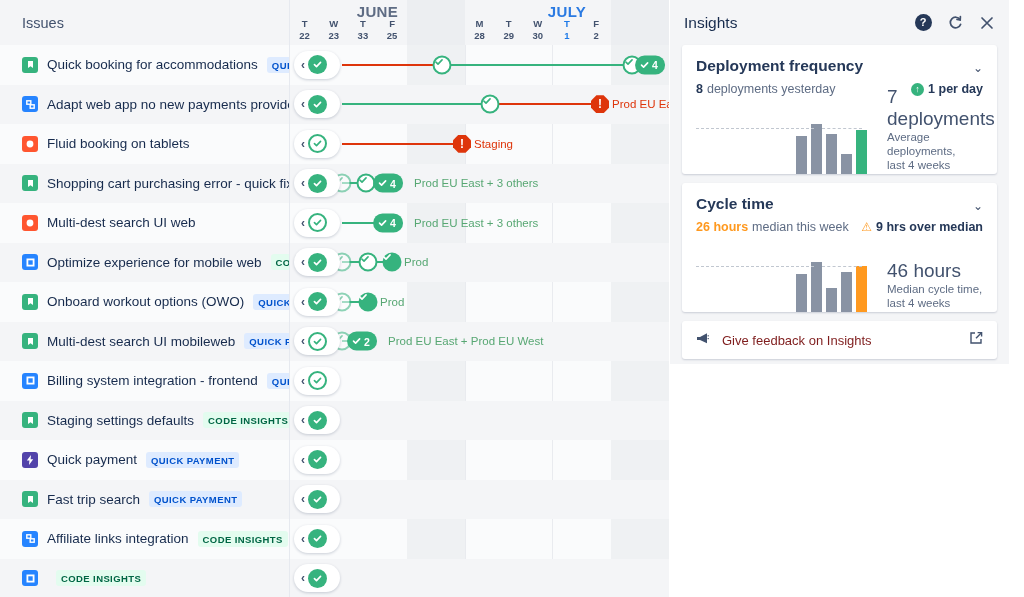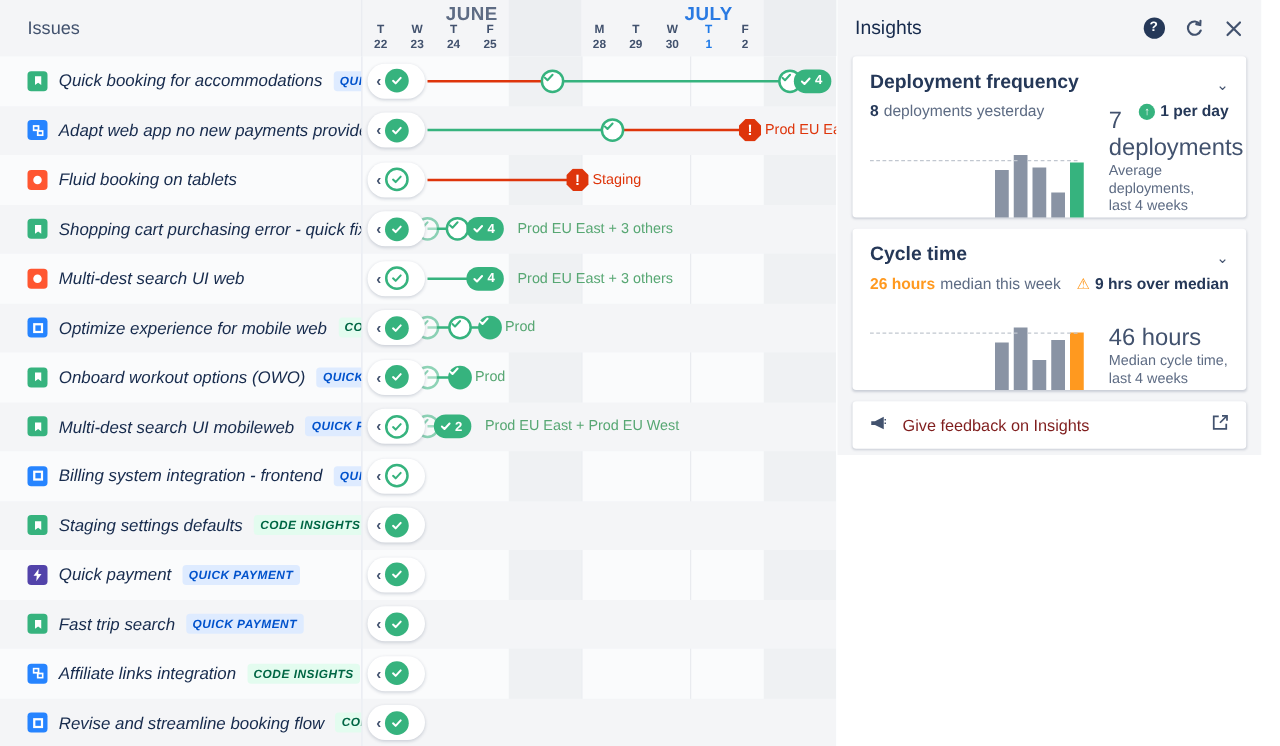--- a/index.html
+++ b/index.html
@@ -55,21 +55,21 @@
     border-right: 1px solid #e6e9ef;
     position: relative; z-index: 3; background: transparent;
   }
   .timeline-col { flex: 1; position: relative; }
 
   .row {
     height: 39.5px; display: flex; align-items: center;
     position: relative;
   }
   .row.alt { background: #f4f5f7; }
-  .issues-col .row { padding-left: 22px; overflow: hidden; font-style: italic; }
+  .issues-col .row { padding-left: 22px; overflow: hidden; }
   .issues-col .row.alt { background: #f4f5f7; }
 
   .type-icon {
     width: 16px; height: 16px; flex: 0 0 16px;
     border-radius: 3px; margin-right: 9px;
     display: flex; align-items: center; justify-content: center;
   }
   .ti-story { background: #36b37e; }
   .ti-bug { background: #ff5630; }
   .ti-task { background: #2684ff; }
@@ -258,21 +258,21 @@
             <div class="day-cell">
               <span class="dw">T</span>
               <span class="dn">22</span>
             </div>
             <div class="day-cell">
               <span class="dw">W</span>
               <span class="dn">23</span>
             </div>
             <div class="day-cell">
               <span class="dw">T</span>
-              <span class="dn">24</span>
+              <span class="dn">33</span>
             </div>
             <div class="day-cell">
               <span class="dw">F</span>
               <span class="dn">25</span>
             </div>
             <div class="day-cell">
               <span class="dw">S</span>
               <span class="dn">26</span>
             </div>
             <div class="day-cell">
@@ -427,21 +427,20 @@
             </span>
             <span class="issue-title">Affiliate links integration</span>
             <span class="issue-tag tag-green">CODE INSIGHTS</span>
           </div>
           <div class="row alt">
             <span class="type-icon ti-task">
               <svg class="ti-glyph" width="9" height="9" viewBox="0 0 9 9" fill="none" stroke="#fff" stroke-width="1.8">
                 <rect x="1.4" y="1.4" width="6.2" height="6.2"></rect>
               </svg>
             </span>
-            <span class="issue-title">Revise and streamline booking flow</span>
             <span class="issue-tag tag-green">CODE INSIGHTS</span>
           </div>
         </div>
       <div class="timeline-col" id="timeline-col">
           <div class="wk-shade" style="left: 30.7692%; width: 7.69231%;"></div>
           <div class="wk-shade" style="left: 38.4615%; width: 7.69231%;"></div>
           <div class="wk-shade" style="left: 84.6154%; width: 7.69231%;"></div>
           <div class="wk-shade" style="left: 92.3077%; width: 7.69231%;"></div>
           <div class="grid-line" style="left: 46.1538%;"></div>
           <div class="grid-line" style="left: 69.2308%;"></div>

